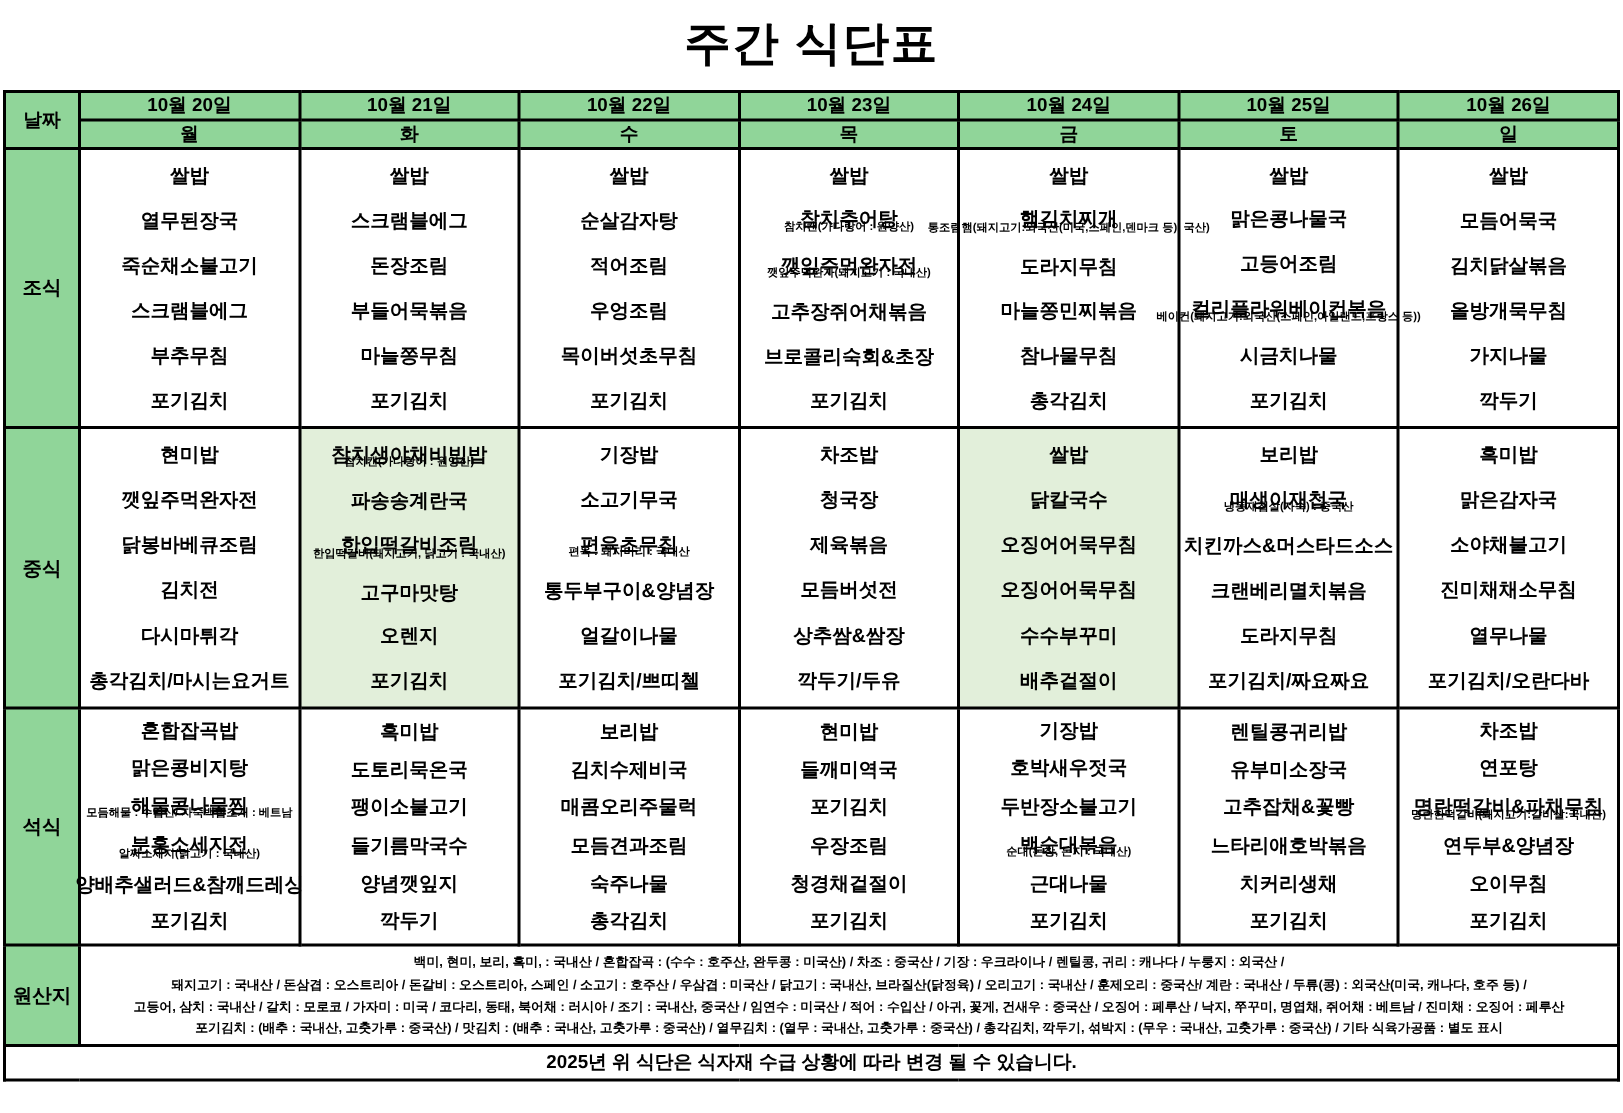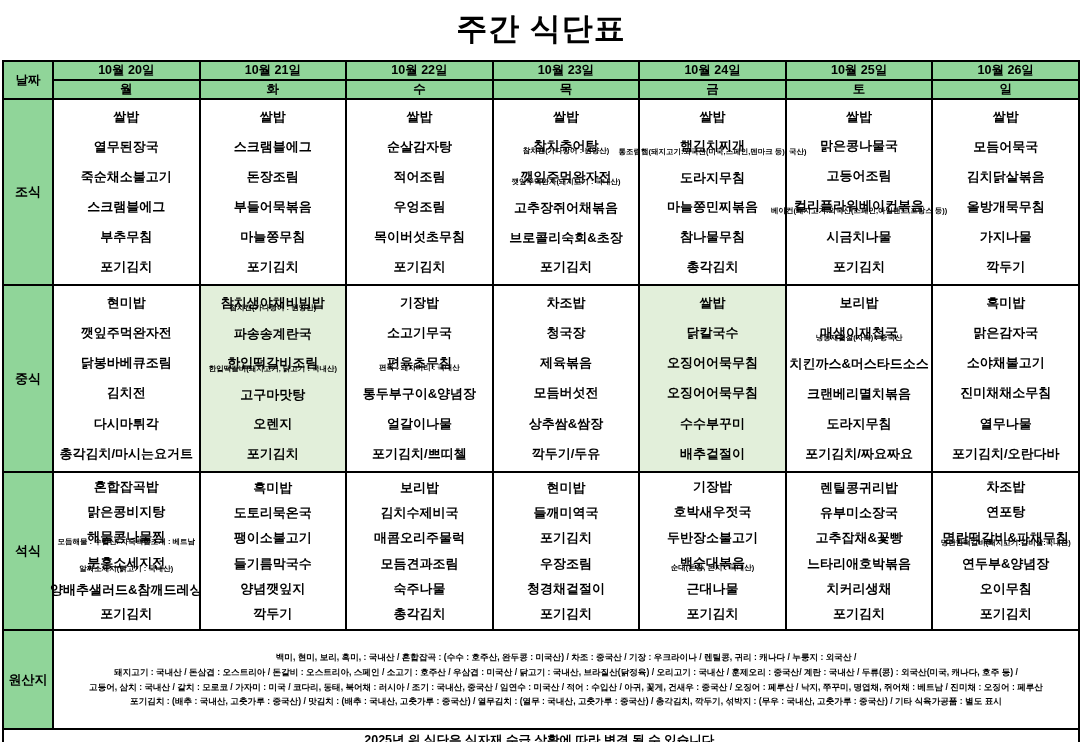--- a/index.html
+++ b/index.html
@@ -21,21 +21,21 @@
   td.day-date{height:16px;border-bottom-width:1px;margin-left:26px;}
   td.day-dow{height:14px;border-top-width:1px;}
   td.row-label{background:var(--hdr-green);font-weight:800;font-size:13px;}
   td.meal-cell{background:#fff;}
   td.meal-cell.hl{background:var(--hl-green);}
   .cell-flex{display:flex;flex-direction:column;justify-content:space-around;align-items:center;height:100%;padding:2px 1px;box-sizing:border-box;}
   .bf .cell-flex{height:184px;} .lu .cell-flex{height:185px;} .di .cell-flex{height:156px;}
   .mi{font-size:13px;font-weight:700;line-height:1.1;white-space:nowrap;}
   .mi-note{font-size:7.5px;font-weight:700;line-height:1;margin-top:-6px;white-space:nowrap;}
   td.origin-cell{background:#fff;}
-  .origin-lines{padding:19px 2px;}
+  .origin-lines{padding:3px 2px;}
   .origin-line{font-size:8.6px;font-weight:700;line-height:1.72;white-space:nowrap;text-align:center;}
   td.footer-cell{border-top-width:3px;height:21px;font-size:12.5px;font-weight:800;background:#fff;}
   :root{--hdr-green:#90d599;--hl-green:#e2efda;--logo-green:#55a878;--logo-green-light:#8bc7a6;}
 </style>
 </head>
 <body>
 
 <div class="titlebar">
   <h1 class="page-title">주간 식단표</h1>
 </div>

